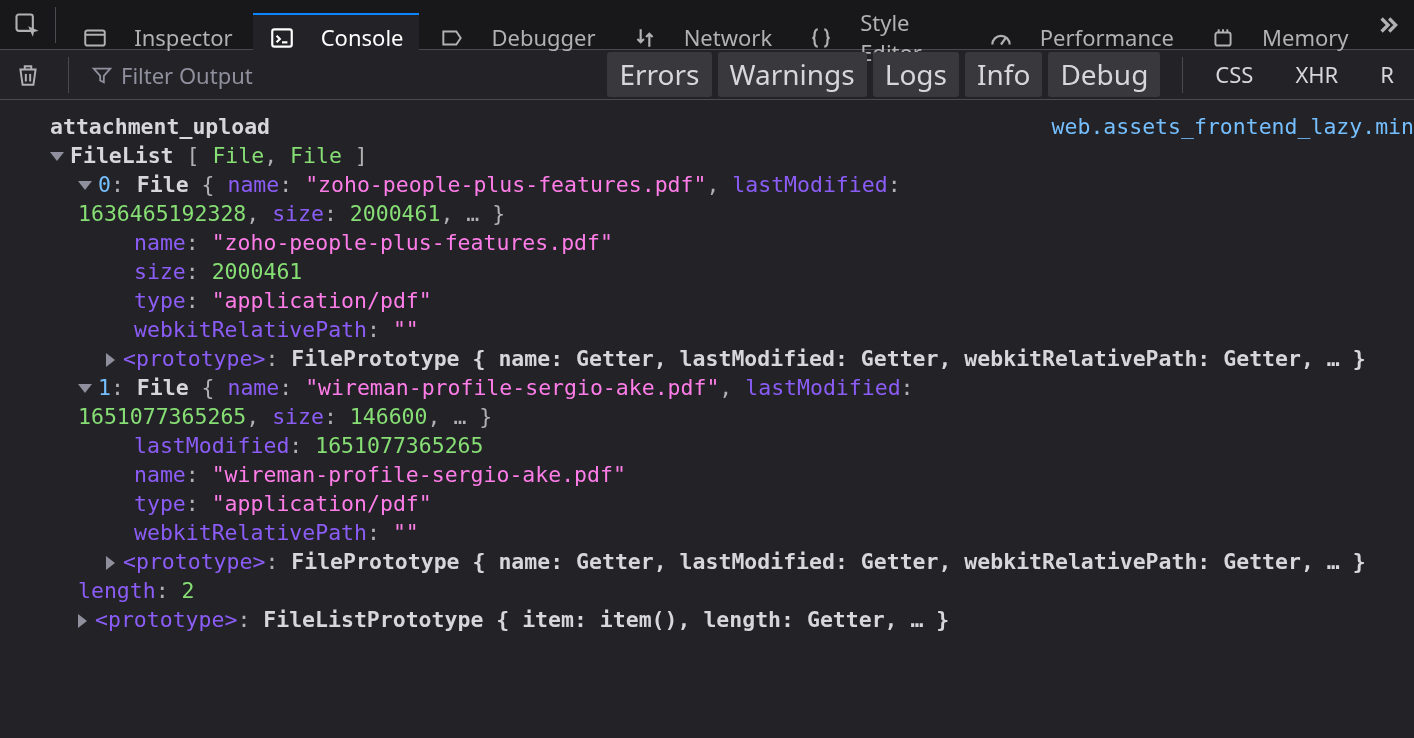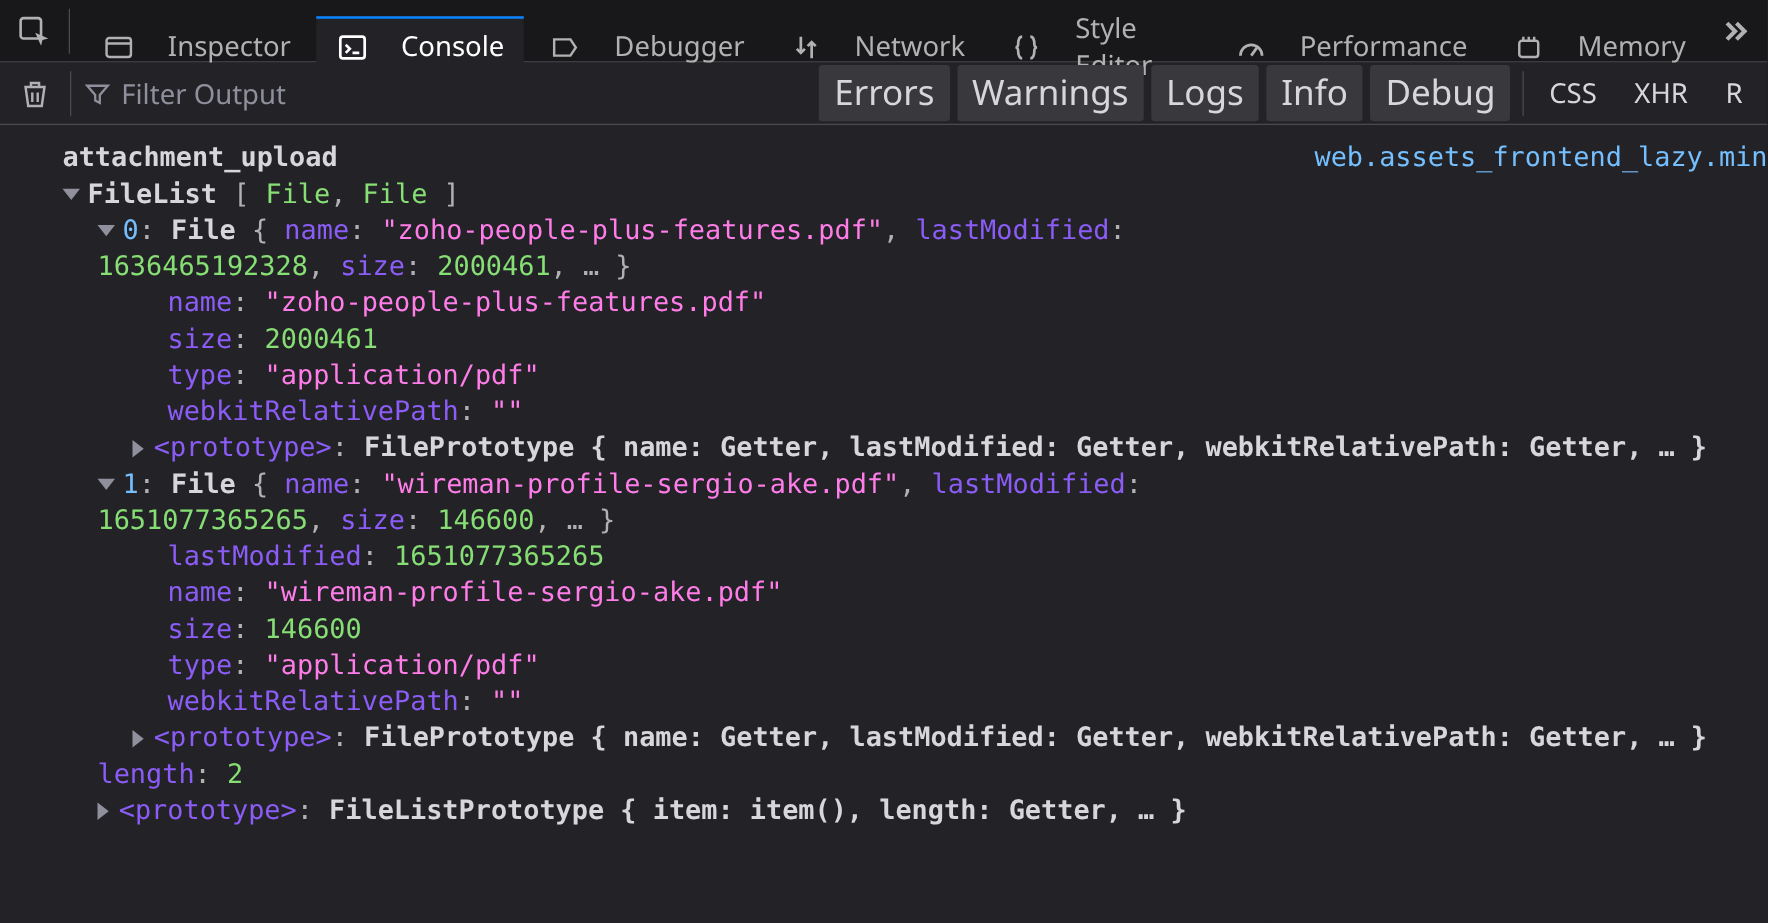--- a/index.html
+++ b/index.html
@@ -48,21 +48,21 @@
 
   
   .toolbar {
     display:flex; align-items:center;
     height:50px;
     border-bottom:1px solid #4a4a4f;
     background:#232327;
     padding:0 10px;
     font-family: system-ui, -apple-system, "Segoe UI", Roboto, sans-serif;
     font-size:22px;
-    gap:10px;
+    gap:22px;
   }
   .toolbar .iconbtn {
     display:flex; align-items:center; justify-content:center;
     width:36px; height:36px; color:#b1b1b3;
   }
   .toolbar .sep { width:1px; height:36px; background:#4a4a4f; }
   .filter-wrap { display:flex; align-items:center; gap:8px; color:#8f8f9d; flex:1; }
   .filter-wrap input {
     background:transparent; border:none; outline:none;
     color:#d7d7db; font-size:22px; width:300px;
@@ -246,20 +246,19 @@
   <div class="row ind3"><span class="key">size</span><span class="pun">: </span><span class="num">2000461</span></div>
   <div class="row ind3"><span class="key">type</span><span class="pun">: </span><span class="str">"application/pdf"</span></div>
   <div class="row ind3"><span class="key">webkitRelativePath</span><span class="pun">: </span><span class="str">""</span></div>
   <div class="row ind2"><span class="twisty closed"></span><span class="key">&lt;prototype&gt;</span><span class="pun">: </span><span class="cls">FilePrototype { name: Getter, lastModified: Getter, webkitRelativePath: Getter, … }</span></div>
 
   <div class="row ind1"><span class="twisty"></span><span class="idx">1</span><span class="pun">: </span><span class="cls">File</span><span class="pun"> { </span><span class="key">name</span><span class="pun">: </span><span class="str">"wireman-profile-sergio-ake.pdf"</span><span class="pun">, </span><span class="key">lastModified</span><span class="pun">: </span></div>
   <div class="row ind1"><span class="num">1651077365265</span><span class="pun">, </span><span class="key">size</span><span class="pun">: </span><span class="num">146600</span><span class="pun">, … }</span></div>
 
   <div class="row ind3"><span class="key">lastModified</span><span class="pun">: </span><span class="num">1651077365265</span></div>
   <div class="row ind3"><span class="key">name</span><span class="pun">: </span><span class="str">"wireman-profile-sergio-ake.pdf"</span></div>
-  <div class="row ind3"><span class="key">size</span><span class="pun">: </span><span class="num">146600</span></div>
   <div class="row ind3"><span class="key">type</span><span class="pun">: </span><span class="str">"application/pdf"</span></div>
   <div class="row ind3"><span class="key">webkitRelativePath</span><span class="pun">: </span><span class="str">""</span></div>
   <div class="row ind2"><span class="twisty closed"></span><span class="key">&lt;prototype&gt;</span><span class="pun">: </span><span class="cls">FilePrototype { name: Getter, lastModified: Getter, webkitRelativePath: Getter, … }</span></div>
 
   <div class="row ind2b"><span class="key">length</span><span class="pun">: </span><span class="num">2</span></div>
   <div class="row ind2b"><span class="twisty closed"></span><span class="key">&lt;prototype&gt;</span><span class="pun">: </span><span class="cls">FileListPrototype { item: item(), length: Getter, … }</span></div>
 </div>
 
 </body></html>

